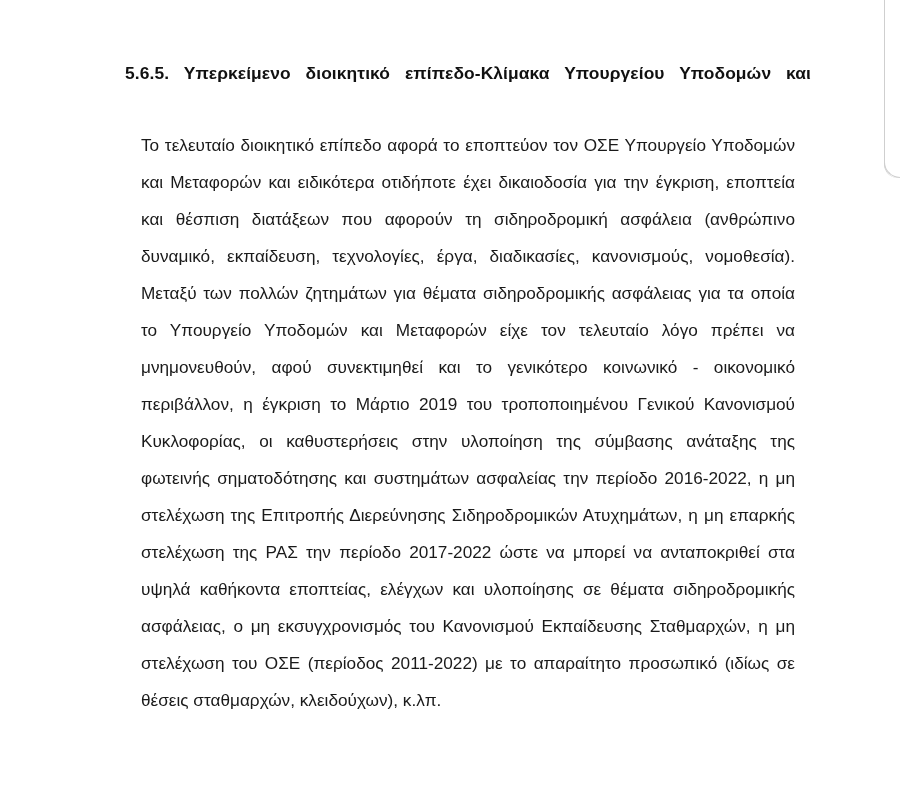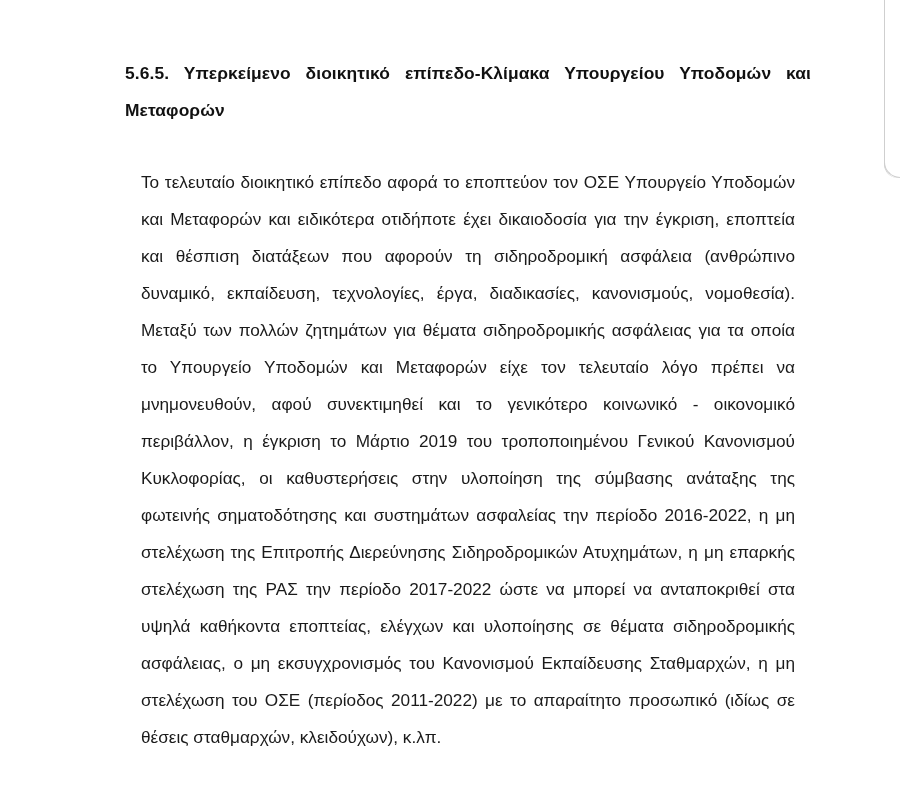--- a/index.html
+++ b/index.html
@@ -95,20 +95,19 @@
 
 <div id="page">
 
   <div id="panel-edge"></div>
   <div id="panel-edge-curve"></div>
 
   <div id="content">
 
     <h2 class="doc-heading">
       <span class="line1">5.6.5.  Υπερκείμενο  διοικητικό  επίπεδο-Κλίμακα  Υπουργείου  Υποδομών  και</span>
-      <span class="line2">Μεταφορών</span>
     </h2>
 
     <p class="doc-paragraph">Το τελευταίο διοικητικό επίπεδο αφορά το εποπτεύον τον ΟΣΕ Υπουργείο Υποδομών και Μεταφορών και ειδικότερα οτιδήποτε έχει δικαιοδοσία για την έγκριση, εποπτεία και θέσπιση διατάξεων που αφορούν τη σιδηροδρομική ασφάλεια (ανθρώπινο δυναμικό, εκπαίδευση,  τεχνολογίες, έργα, διαδικασίες, κανονισμούς, νομοθεσία). Μεταξύ των πολλών ζητημάτων για θέματα σιδηροδρομικής ασφάλειας για τα οποία το Υπουργείο Υποδομών και  Μεταφορών είχε τον τελευταίο λόγο πρέπει να μνημονευθούν, αφού συνεκτιμηθεί και το γενικότερο κοινωνικό - οικονομικό περιβάλλον, η έγκριση το Μάρτιο 2019 του τροποποιημένου Γενικού Κανονισμού Κυκλοφορίας, οι καθυστερήσεις στην υλοποίηση της σύμβασης ανάταξης της φωτεινής σηματοδότησης και συστημάτων ασφαλείας την περίοδο 2016-2022, η μη στελέχωση της Επιτροπής Διερεύνησης Σιδηροδρομικών Ατυχημάτων, η μη επαρκής στελέχωση της ΡΑΣ την περίοδο 2017-2022 ώστε να μπορεί να ανταποκριθεί στα υψηλά καθήκοντα εποπτείας, ελέγχων και υλοποίησης σε θέματα σιδηροδρομικής ασφάλειας, ο μη εκσυγχρονισμός του Κανονισμού Εκπαίδευσης Σταθμαρχών, η μη στελέχωση του ΟΣΕ (περίοδος 2011-2022) με το απαραίτητο προσωπικό (ιδίως σε θέσεις σταθμαρχών, κλειδούχων), κ.λπ.</p>
 
   </div>
 
 </div>
 
 </body></html>

